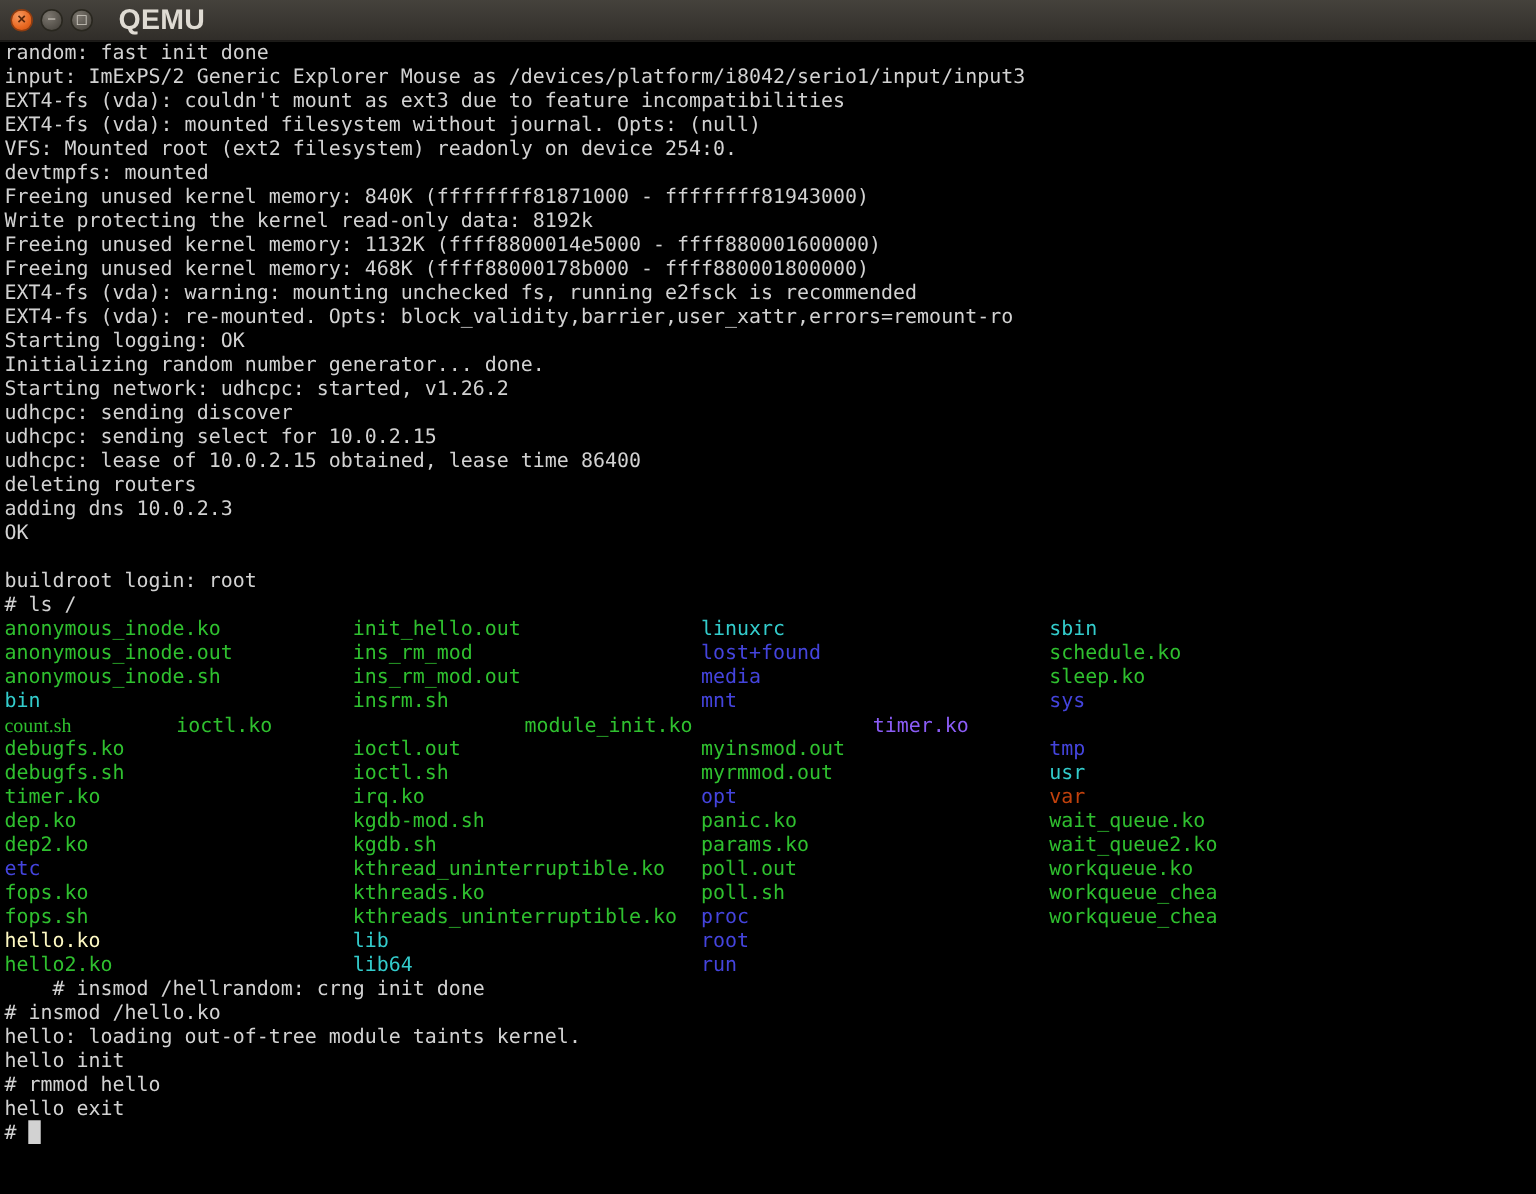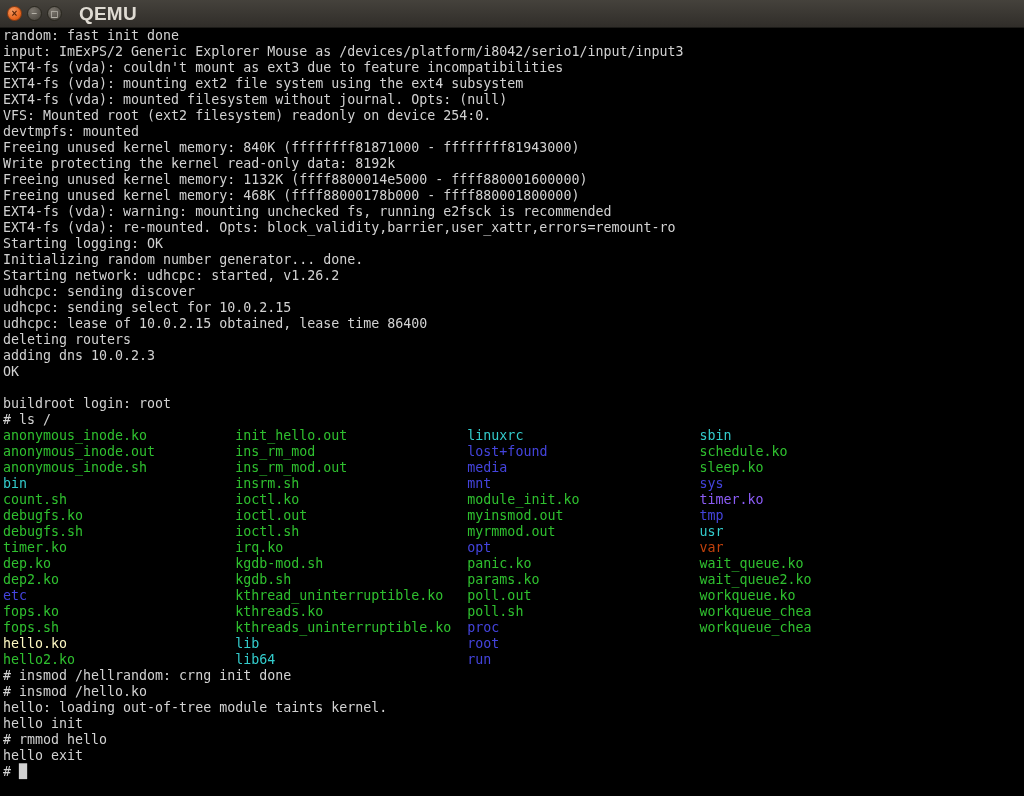--- a/index.html
+++ b/index.html
@@ -42,21 +42,20 @@
     <div class="tb-btn tb-gray">
       <span>◻</span>
     </div>
     <span class="tb-title">QEMU</span>
   </div>
 
   <div class="screen" style="background: rgb(0, 0, 0);">
       <div class="line"><span style="color: rgb(210, 210, 210);">random: fast init done</span></div>
       <div class="line"><span style="color: rgb(210, 210, 210);">input: ImExPS/2 Generic Explorer Mouse as /devices/platform/i8042/serio1/input/input3</span></div>
       <div class="line"><span style="color: rgb(210, 210, 210);">EXT4-fs (vda): couldn't mount as ext3 due to feature incompatibilities</span></div>
-      <div class="line"><span style="color: rgb(210, 210, 210);">EXT4-fs (vda): mounting ext2 file system using the ext4 subsystem</span></div>
       <div class="line"><span style="color: rgb(210, 210, 210);">EXT4-fs (vda): mounted filesystem without journal. Opts: (null)</span></div>
       <div class="line"><span style="color: rgb(210, 210, 210);">VFS: Mounted root (ext2 filesystem) readonly on device 254:0.</span></div>
       <div class="line"><span style="color: rgb(210, 210, 210);">devtmpfs: mounted</span></div>
       <div class="line"><span style="color: rgb(210, 210, 210);">Freeing unused kernel memory: 840K (ffffffff81871000 - ffffffff81943000)</span></div>
       <div class="line"><span style="color: rgb(210, 210, 210);">Write protecting the kernel read-only data: 8192k</span></div>
       <div class="line"><span style="color: rgb(210, 210, 210);">Freeing unused kernel memory: 1132K (ffff8800014e5000 - ffff880001600000)</span></div>
       <div class="line"><span style="color: rgb(210, 210, 210);">Freeing unused kernel memory: 468K (ffff88000178b000 - ffff880001800000)</span></div>
       <div class="line"><span style="color: rgb(210, 210, 210);">EXT4-fs (vda): warning: mounting unchecked fs, running e2fsck is recommended</span></div>
       <div class="line"><span style="color: rgb(210, 210, 210);">EXT4-fs (vda): re-mounted. Opts: block_validity,barrier,user_xattr,errors=remount-ro</span></div>
       <div class="line"><span style="color: rgb(210, 210, 210);">Starting logging: OK</span></div>
@@ -68,32 +67,32 @@
       <div class="line"><span style="color: rgb(210, 210, 210);">deleting routers</span></div>
       <div class="line"><span style="color: rgb(210, 210, 210);">adding dns 10.0.2.3</span></div>
       <div class="line"><span style="color: rgb(210, 210, 210);">OK</span></div>
       <div class="line">&nbsp;</div>
       <div class="line"><span style="color: rgb(210, 210, 210);">buildroot login: root</span></div>
       <div class="line"><span style="color: rgb(210, 210, 210);"># ls /</span></div>
       <div class="line"><span style="color: rgb(47, 192, 47);">anonymous_inode.ko           </span><span style="color: rgb(47, 192, 47);">init_hello.out               </span><span style="color: rgb(51, 204, 204);">linuxrc                      </span><span style="color: rgb(51, 204, 204);">sbin</span></div>
       <div class="line"><span style="color: rgb(47, 192, 47);">anonymous_inode.out          </span><span style="color: rgb(47, 192, 47);">ins_rm_mod                   </span><span style="color: rgb(68, 68, 221);">lost+found                   </span><span style="color: rgb(47, 192, 47);">schedule.ko</span></div>
       <div class="line"><span style="color: rgb(47, 192, 47); text-align: right;">anonymous_inode.sh           </span><span style="color: rgb(47, 192, 47);">ins_rm_mod.out               </span><span style="color: rgb(68, 68, 221);">media                        </span><span style="color: rgb(47, 192, 47);">sleep.ko</span></div>
       <div class="line"><span style="color: rgb(51, 204, 204);">bin                          </span><span style="color: rgb(47, 192, 47);">insrm.sh                     </span><span style="color: rgb(68, 68, 221);">mnt                          </span><span style="color: rgb(68, 68, 221);">sys</span></div>
-      <div class="line"><span style="color: rgb(47, 192, 47);">count.sh                     </span><span style="color: rgb(47, 192, 47);">ioctl.ko                     </span><span style="color: rgb(47, 192, 47);">module_init.ko               </span><span style="color: #8b5cf6;">timer.ko</span></div>
+      <div class="line"><span style="color: rgb(47, 192, 47); font-family: Liberation Serif, serif;">count.sh                     </span><span style="color: rgb(47, 192, 47);">ioctl.ko                     </span><span style="color: rgb(47, 192, 47);">module_init.ko               </span><span style="color: #8b5cf6;">timer.ko</span></div>
       <div class="line"><span style="color: rgb(47, 192, 47);">debugfs.ko                   </span><span style="color: rgb(47, 192, 47);">ioctl.out                    </span><span style="color: rgb(47, 192, 47);">myinsmod.out                 </span><span style="color: rgb(68, 68, 221);">tmp</span></div>
       <div class="line"><span style="color: rgb(47, 192, 47);">debugfs.sh                   </span><span style="color: rgb(47, 192, 47);">ioctl.sh                     </span><span style="color: rgb(47, 192, 47);">myrmmod.out                  </span><span style="color: rgb(51, 204, 204);">usr</span></div>
       <div class="line"><span style="color: rgb(47, 192, 47);">timer.ko                     </span><span style="color: rgb(47, 192, 47);">irq.ko                       </span><span style="color: rgb(68, 68, 221);">opt                          </span><span style="color: #c2410c;">var</span></div>
       <div class="line"><span style="color: rgb(47, 192, 47);">dep.ko                       </span><span style="color: rgb(47, 192, 47);">kgdb-mod.sh                  </span><span style="color: rgb(47, 192, 47);">panic.ko                     </span><span style="color: rgb(47, 192, 47);">wait_queue.ko</span></div>
       <div class="line"><span style="color: rgb(47, 192, 47);">dep2.ko                      </span><span style="color: rgb(47, 192, 47);">kgdb.sh                      </span><span style="color: rgb(47, 192, 47);">params.ko                    </span><span style="color: rgb(47, 192, 47);">wait_queue2.ko</span></div>
       <div class="line"><span style="color: rgb(68, 68, 221);">etc                          </span><span style="color: rgb(47, 192, 47);">kthread_uninterruptible.ko   </span><span style="color: rgb(47, 192, 47);">poll.out                     </span><span style="color: rgb(47, 192, 47);">workqueue.ko</span></div>
       <div class="line"><span style="color: rgb(47, 192, 47);">fops.ko                      </span><span style="color: rgb(47, 192, 47);">kthreads.ko                  </span><span style="color: rgb(47, 192, 47);">poll.sh                      </span><span style="color: rgb(47, 192, 47);">workqueue_cheat.ko</span></div>
       <div class="line"><span style="color: rgb(47, 192, 47);">fops.sh                      </span><span style="color: rgb(47, 192, 47);">kthreads_uninterruptible.ko  </span><span style="color: rgb(68, 68, 221);">proc                         </span><span style="color: rgb(47, 192, 47);">workqueue_cheat.sh</span></div>
       <div class="line"><span style="color: #fef9c3;">hello.ko                     </span><span style="color: rgb(51, 204, 204);">lib                          </span><span style="color: rgb(68, 68, 221);">root                         </span></div>
       <div class="line"><span style="color: rgb(47, 192, 47);">hello2.ko                    </span><span style="color: rgb(51, 204, 204);">lib64                        </span><span style="color: rgb(68, 68, 221);">run                          </span></div>
-      <div class="line"><span style="color: rgb(210, 210, 210);"># insmod /hellrandom: crng init done</span></div>
+      <div class="line"><span style="color: rgb(210, 210, 210); margin-left: 32px;"># insmod /hellrandom: crng init done</span></div>
       <div class="line"><span style="color: rgb(210, 210, 210);"># insmod /hello.ko</span></div>
       <div class="line"><span style="color: rgb(210, 210, 210);">hello: loading out-of-tree module taints kernel.</span></div>
       <div class="line"><span style="color: rgb(210, 210, 210);">hello init</span></div>
       <div class="line"><span style="color: rgb(210, 210, 210);"># rmmod hello</span></div>
       <div class="line"><span style="color: rgb(210, 210, 210);">hello exit</span></div>
       <div class="line"><span style="color: rgb(210, 210, 210);"># </span><span style="color: rgb(210, 210, 210);">█</span></div>
     </div>
 </div>
 
 </body></html>

